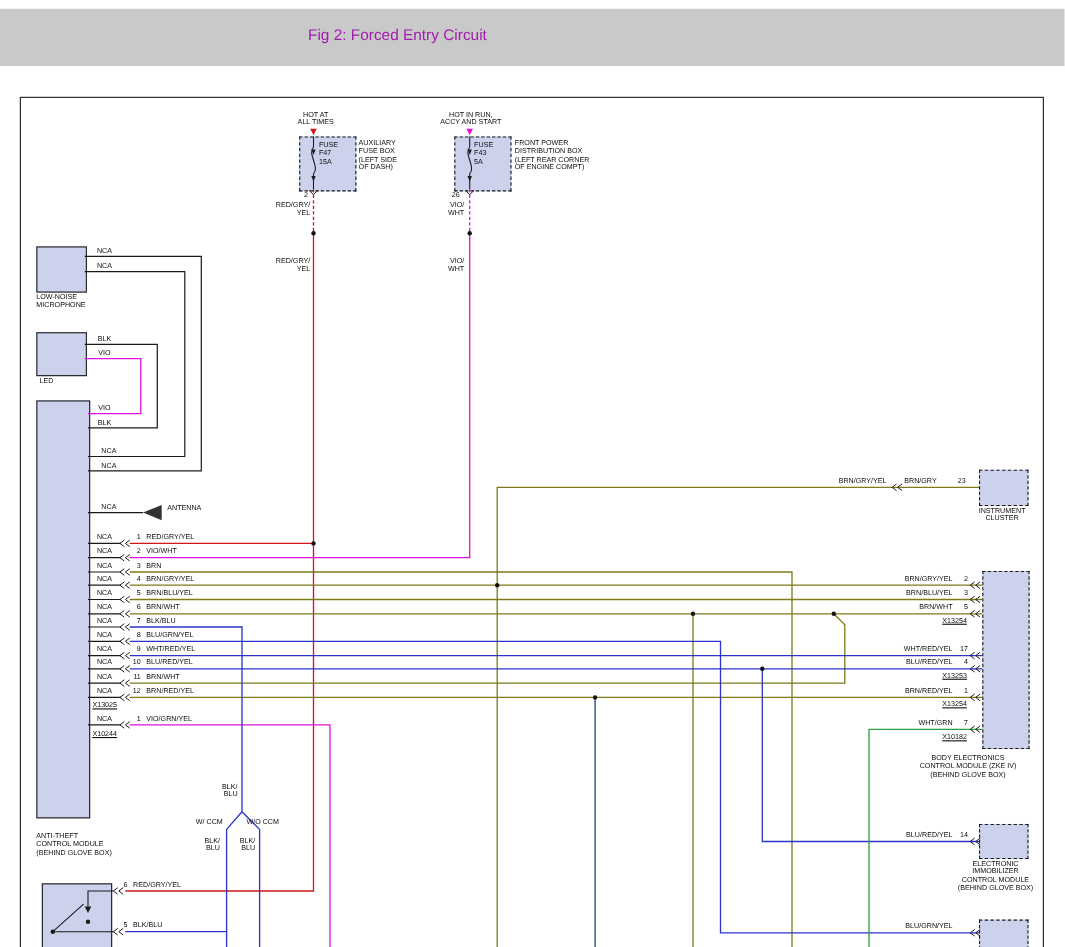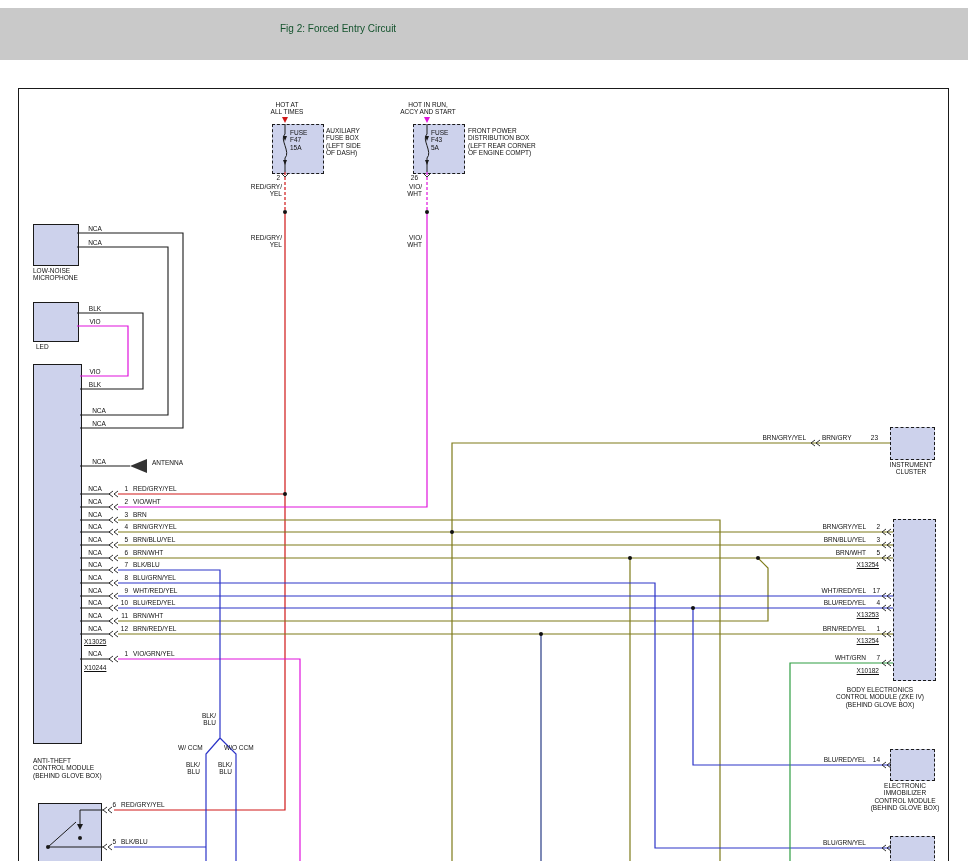--- a/index.html
+++ b/index.html
@@ -1,19 +1,19 @@
 <!DOCTYPE html>
 <html><head>
 <meta charset="utf-8">
 <style>
   html,body{margin:0;padding:0;background:#fff}
   #root{position:relative;width:968px;height:861px;background:#fff;overflow:hidden;
         font-family:"Liberation Sans",sans-serif}
   .hdr{position:absolute;left:0;top:8px;width:968px;height:52px;background:#c9c9c9}
-  .title{position:absolute;left:280px;top:23px;font-size:10px;color:#14532d}
+  .title{position:absolute;left:280px;top:23px;font-size:14px;color:#a21caf}
   .frame{position:absolute;left:18px;top:88px;width:929px;height:790px;border:1.5px solid #1a1a1a}
   .box{position:absolute;background:#cdd2ec;border:1px solid #1a1a1a;z-index:1}
   .dash{border-style:dashed}
   svg.wires{position:absolute;left:0;top:0;z-index:2}
   .lbl{position:absolute;font-size:6.5px;line-height:1.15;color:#101010;white-space:pre-line;z-index:3}
   .r{text-align:right}
   .c{text-align:center}
   .ul{text-decoration:underline}
 </style>
 </head>

